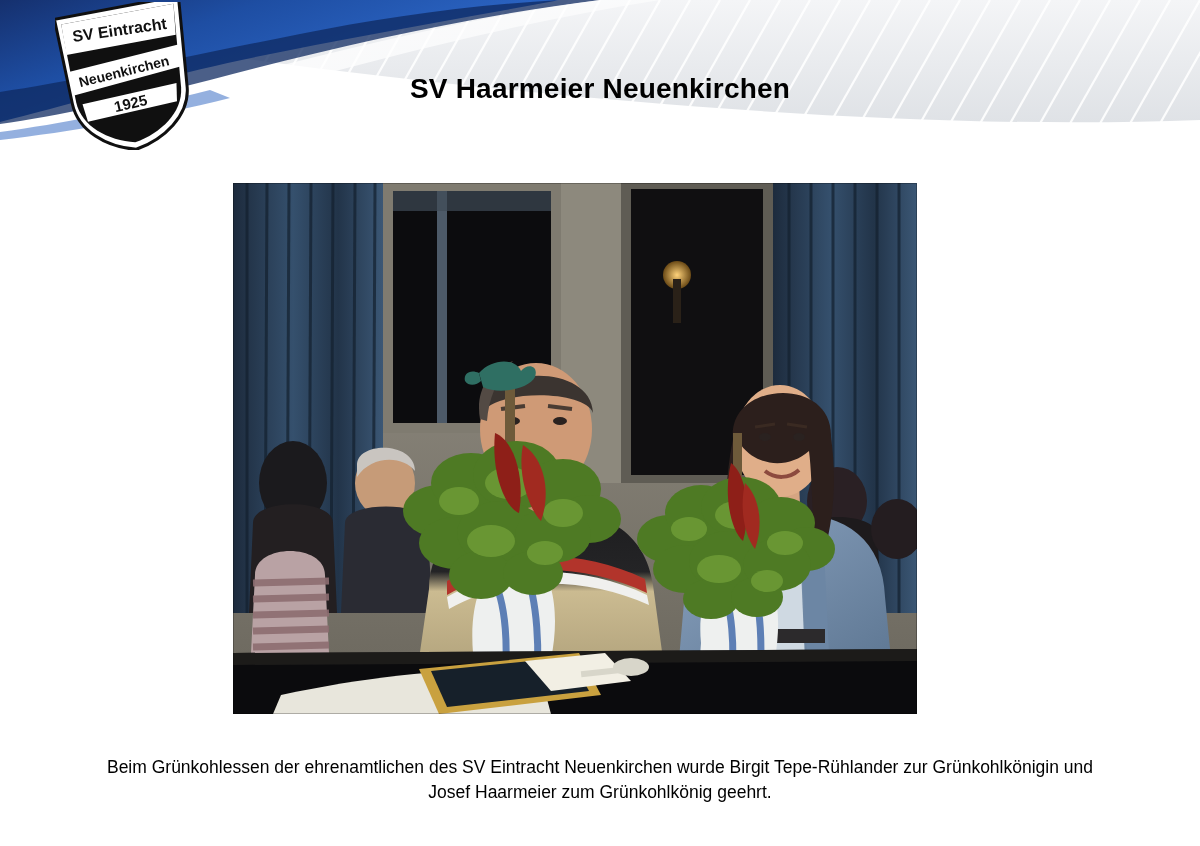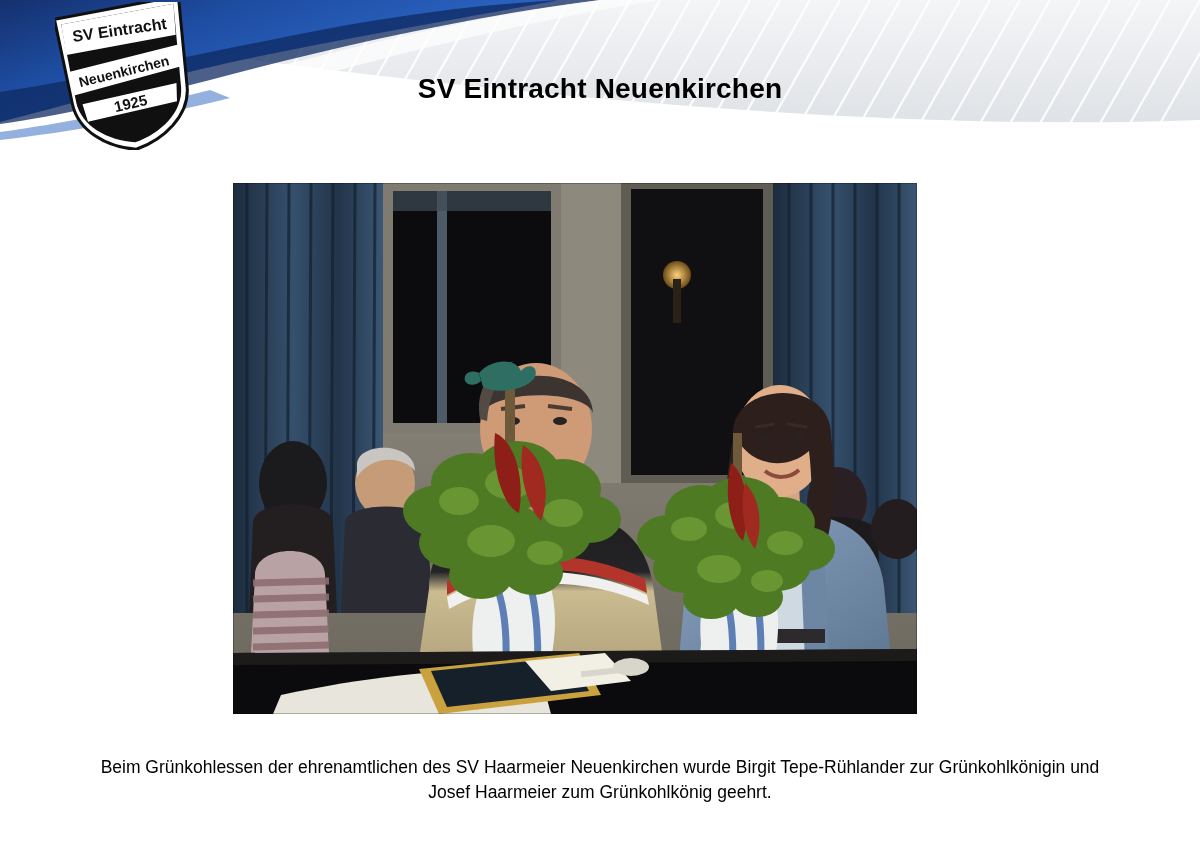--- a/index.html
+++ b/index.html
@@ -188,21 +188,21 @@
 
       <path d="M15,62 L127,50 L128,72 L17,86 Z" fill="#ffffff"></path>
       <text x="70" y="74" text-anchor="middle" font-family="Liberation Sans, sans-serif" font-size="14" font-weight="bold" fill="#101010" transform="rotate(-6 70 72)">Neuenkirchen</text>
 
       <path d="M24,96 L120,88 L118,106 L27,114 Z" fill="#ffffff"></path>
       <text x="72" y="107" text-anchor="middle" font-family="Liberation Sans, sans-serif" font-size="15" font-weight="bold" fill="#101010" transform="rotate(-5 72 104)">1925</text>
     </g>
   </svg>
 
   <div class="header-titles">
-    <div class="header-title">SV Eintracht Neuenkirchen</div>
+    <div class="header-title">SV Haarmeier Neuenkirchen</div>
   </div>
 </div>
 
 <div class="photo-wrap">
   <svg class="photo" viewBox="0 0 684 531" preserveAspectRatio="none">
     <defs>
       <linearGradient id="wallG" x1="0" y1="0" x2="0" y2="1">
         <stop offset="0%" stop-color="#9a958a"></stop>
         <stop offset="100%" stop-color="#6f6b61"></stop>
       </linearGradient>
@@ -410,15 +410,15 @@
 
       <ellipse cx="398" cy="484" rx="18" ry="9" fill="#d8d6ca"></ellipse>
       <rect x="348" y="486" width="42" height="6" fill="#d8d6ca" transform="rotate(-6 369 489)"></rect>
 
       <rect x="0" y="0" width="684" height="531" fill="none" stroke="#000000" stroke-width="2" opacity="0.25"></rect>
     </g>
   </svg>
 </div>
 
 <div class="caption">
-  <span>Beim Grünkohlessen der ehrenamtlichen des SV Haarmeier Neuenkirchen wurde Birgit Tepe-Rühlander zur Grünkohlkönigin</span>
+  <span>Beim Grünkohlessen der ehrenamtlichen des SV Eintracht Neuenkirchen wurde Birgit Tepe-Rühlander zur Grünkohlkönigin</span>
   <span>und Josef Haarmeier zum Grünkohlkönig geehrt.</span>
 </div>
 
 </body></html>

